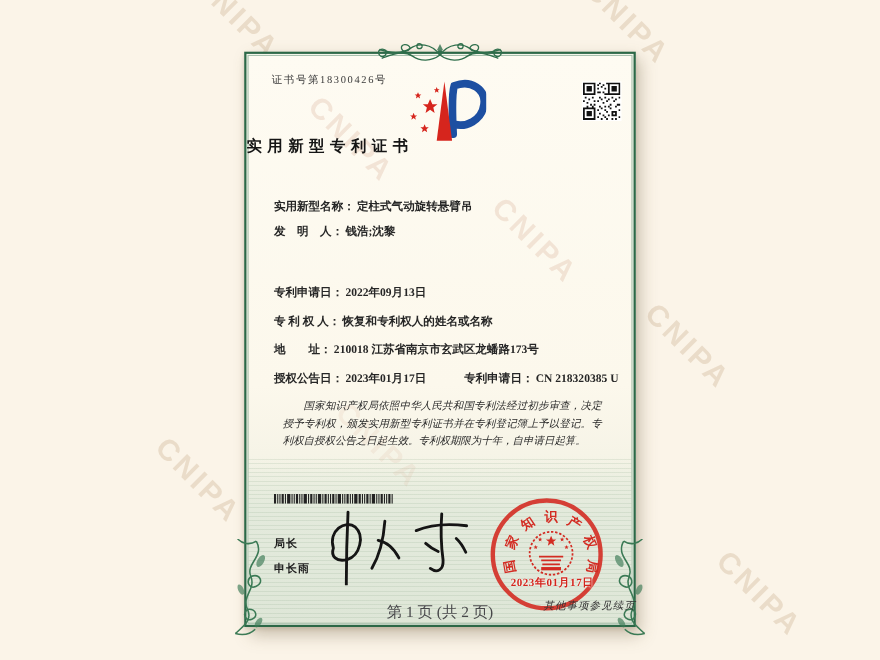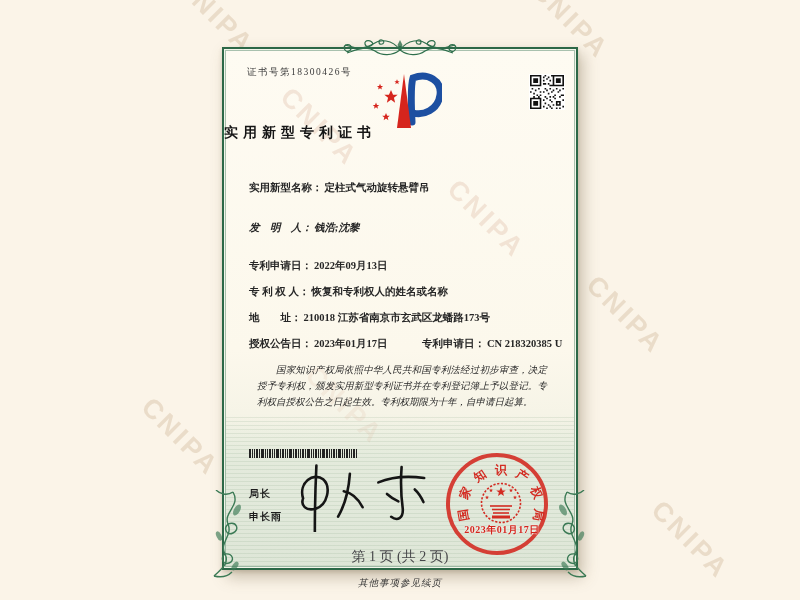--- a/index.html
+++ b/index.html
@@ -59,21 +59,21 @@
     position:absolute;font-size:12px;font-weight:bold;color:#d3251c;
     transform-origin:center;white-space:nowrap;
   }
   .emblem{position:absolute;left:29px;top:24px;}
   .seal-date{
     position:absolute;left:226px;top:474px;width:104px;text-align:center;
     font-size:10px;font-weight:bold;color:#d3251c;letter-spacing:0.5px;
     text-shadow:0 0 2px rgba(255,255,255,0.9),0 0 1px rgba(255,255,255,0.9);
   }
   .page-ind{position:absolute;left:0;top:499px;width:100%;text-align:center;font-size:14px;color:#47474a;}
-  .cont-note{position:absolute;left:222px;top:577px;width:356px;text-align:center;
+  .cont-note{position:absolute;left:222px;top:545px;width:356px;text-align:right;
     font-size:9.5px;color:#333;font-style:italic;letter-spacing:1px;}
   .ornament{position:absolute;left:50%;top:-13px;transform:translateX(-50%);}
   .corner{position:absolute;bottom:-14px;}
   .corner.left{left:-13px;}
   .corner.right{right:-13px;transform:scaleX(-1);}
   svg{display:block;}
 </style>
 </head>
 <body>
 
@@ -156,21 +156,21 @@
         M1,8h1v1h-1z M3,9h1v1h-1z M5,8h1v1h-1z M0,10h1v1h-1z M2,11h1v1h-1z M4,12h1v1h-1z M6,10h1v1h-1z M6,12h1v1h-1z M2,13h1v1h-1z M5,13h1v1h-1z
         M9,8h1v1h-1z M10,9h1v1h-1z M12,8h1v1h-1z M14,9h1v1h-1z M16,8h1v1h-1z M18,9h1v1h-1z M20,8h1v1h-1z M8,10h1v1h-1z M11,11h1v1h-1z M13,10h1v1h-1z M15,12h1v1h-1z M17,10h1v1h-1z M19,12h1v1h-1z M9,13h1v1h-1z M12,13h1v1h-1z M14,13h1v1h-1z M18,13h1v1h-1z M20,12h1v1h-1z
         M8,15h1v1h-1z M10,14h1v1h-1z M12,15h1v1h-1z M9,17h1v1h-1z M11,18h1v1h-1z M13,16h1v1h-1z M15,14h1v1h-1z M14,18h1v1h-1z M20,15h1v1h-1z M16,20h1v1h-1z M18,20h1v1h-1z M20,19h1v1h-1z M10,20h1v1h-1z M12,19h1v1h-1z M8,19h1v1h-1z M13,20h1v1h-1z"></path>
     </svg>
 
     <div class="title">实用新型专利证书</div>
 
     <div class="row" style="top:132px;">
       <span class="lab">实用新型名称：</span><span class="val">定柱式气动旋转悬臂吊</span>
     </div>
-    <div class="row" style="top:172px;font-style:italic;">
+    <div class="row" style="top:155px;">
       <span class="lab">发　明　人：</span><span class="val">钱浩;沈黎</span>
     </div>
     <div class="row" style="top:210px;">
       <span class="lab">专利申请日：</span><span class="val">2022年09月13日</span>
     </div>
     <div class="row" style="top:236px;">
       <span class="lab">专 利 权 人：</span><span class="val">恢复和专利权人的姓名或名称</span>
     </div>
     <div class="row" style="top:262px;">
       <span class="lab">地　　址：</span><span class="val">210018 江苏省南京市玄武区龙蟠路173号</span>

